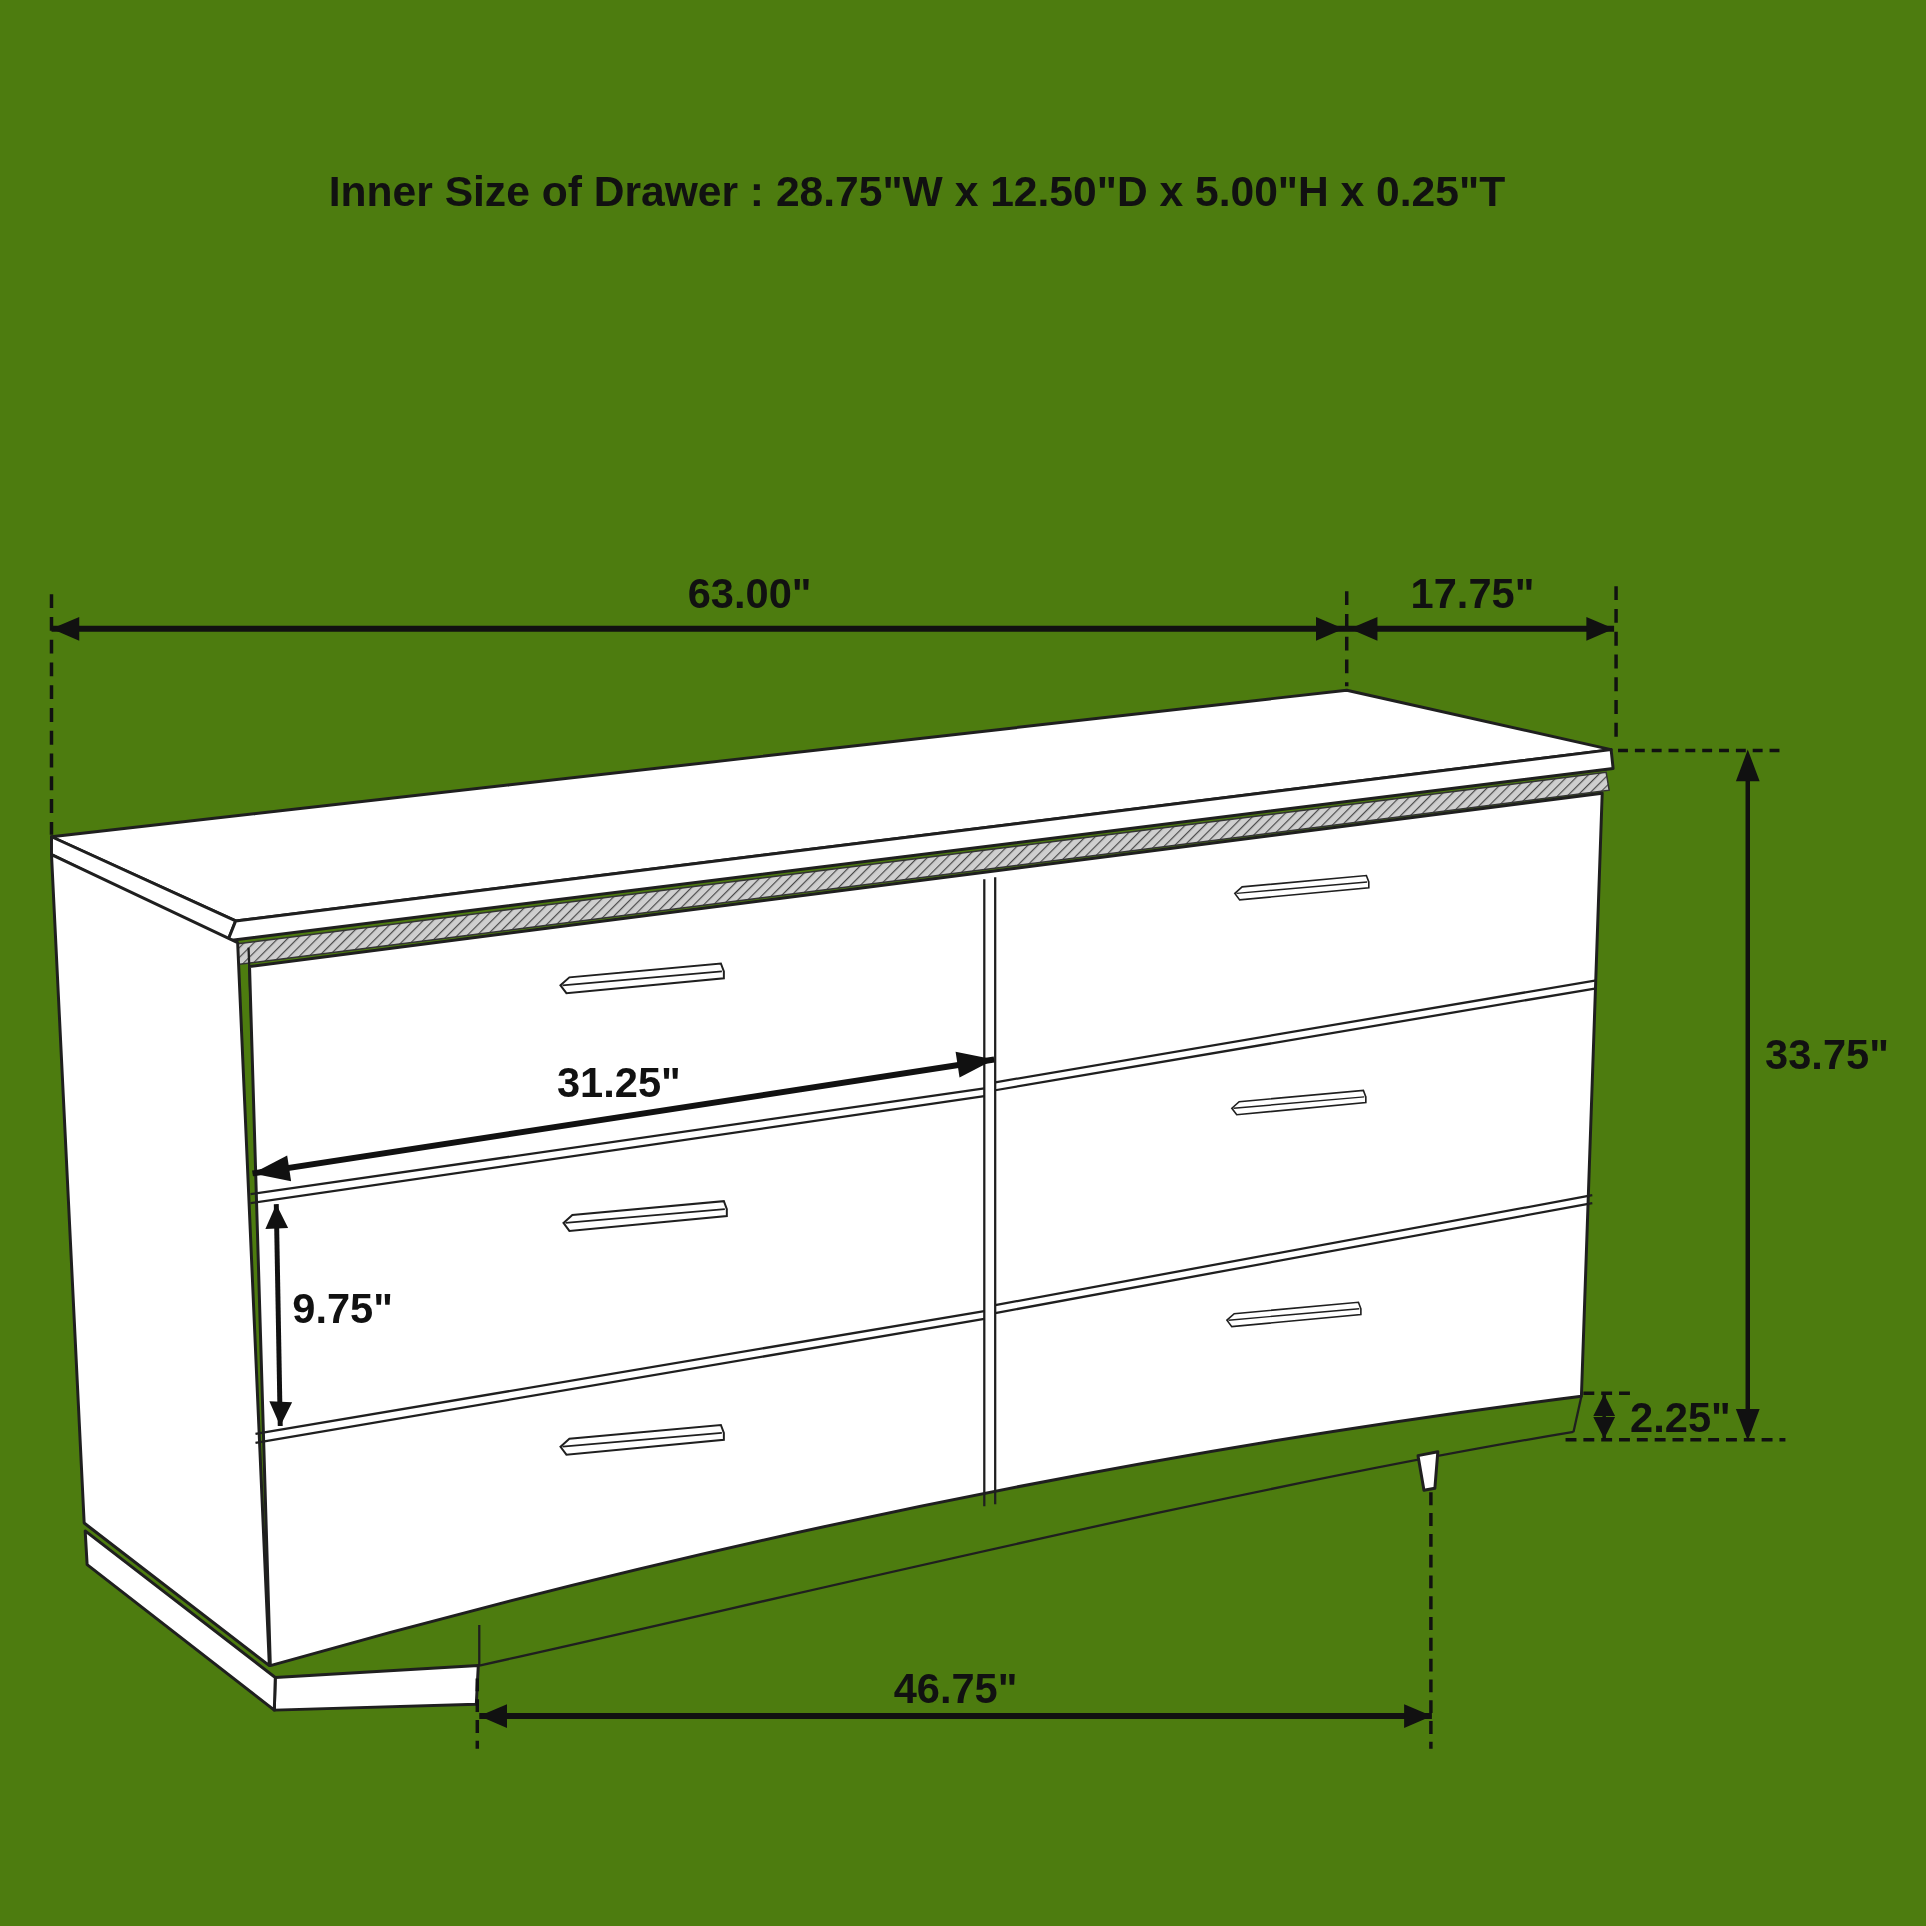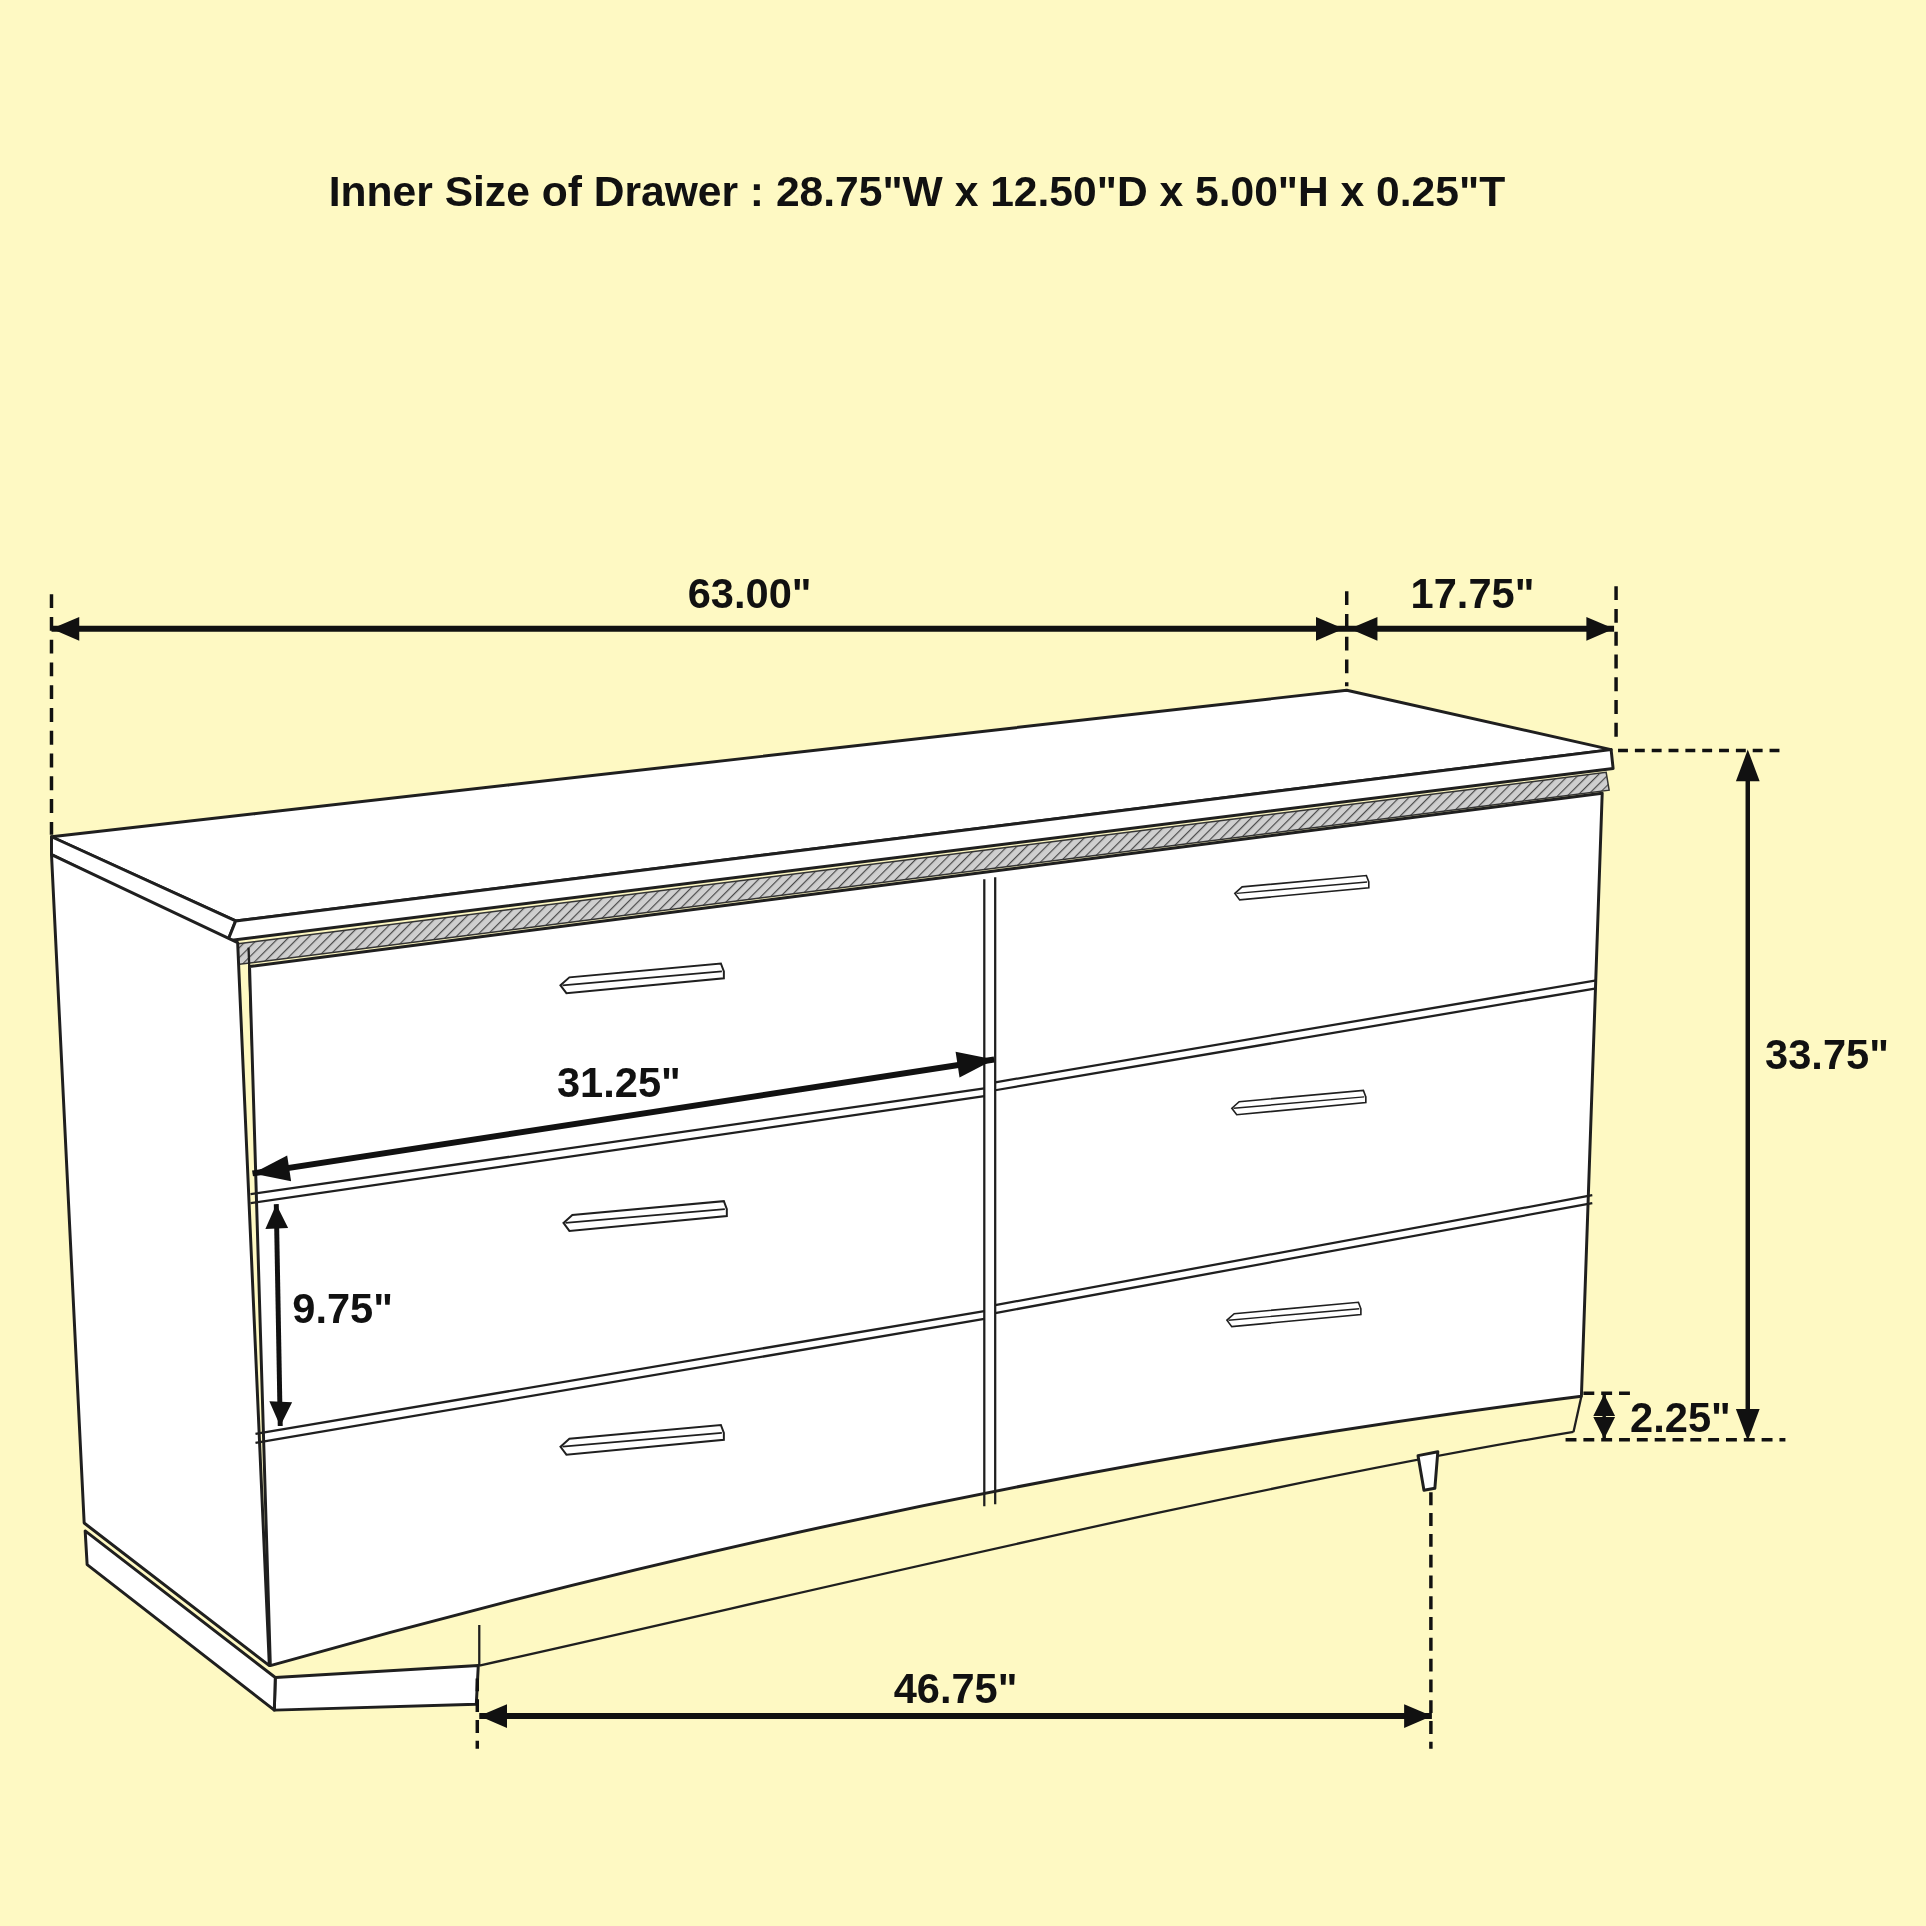--- a/index.html
+++ b/index.html
@@ -1,19 +1,19 @@
 <!DOCTYPE html>
 <html><head>
 <meta charset="utf-8">
 <style>
   html,body{margin:0;padding:0;background:#fff;}
   .page{
     position:relative;
     width:1927px;height:1927px;
-    background:#fef9c3;
+    background:#4d7c0f;
     font-family:"Liberation Sans", sans-serif;
     overflow:hidden;
   }
   svg{position:absolute;left:0;top:0;}
   .dim-label{
     font-family:"Liberation Sans", sans-serif;
     font-weight:700;
     font-size:42px;
     fill:#111;
   }

